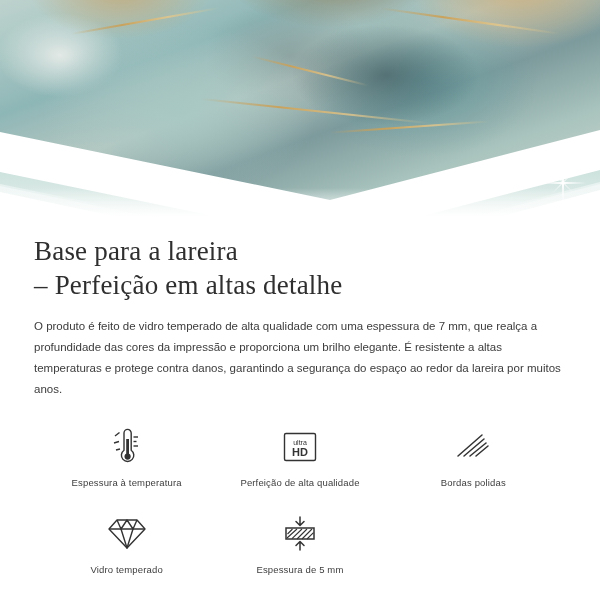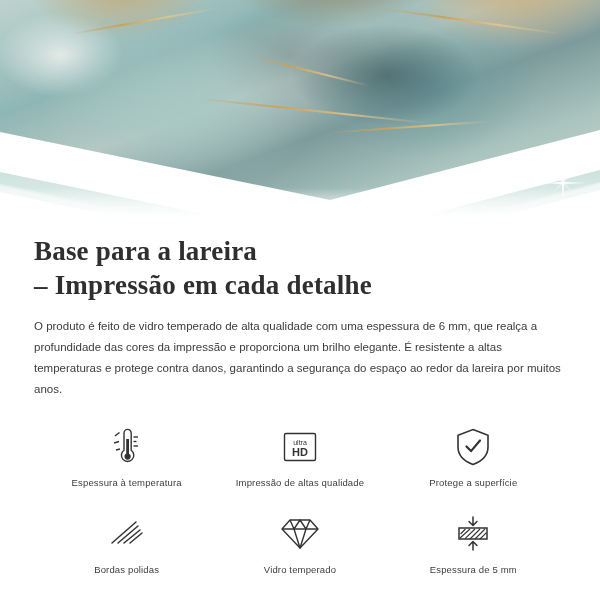--- a/index.html
+++ b/index.html
@@ -111,21 +111,21 @@
   
   .content {
     position: relative;
     padding: 12px 34px 0 34px;
   }
   .headline {
     font-family: "Liberation Serif", serif;
     font-size: 27px;
     line-height: 34px;
     color: #2f2f2f;
-    font-weight: 700;
+    font-weight: 400;
     margin: 0 0 14px 0;
     letter-spacing: 0.2px;
   }
   .headline .line2 { display: block; }
   .body-text {
     font-family: "Liberation Sans", sans-serif;
     font-size: 11.5px;
     line-height: 21px;
     color: #3c3c3c;
     margin: 0;
@@ -182,23 +182,23 @@
         <div class="s-v"></div>
       <div class="s-d1"></div>
         <div class="s-d2"></div>
     </div>
     <div class="hero-bottom-fade"></div>
   </div>
 
   <div class="content">
     <h1 class="headline">
       <span>Base para a lareira</span>
-      <span class="line2">– Impressão em cada detalhe</span>
+      <span class="line2">– Perfeição em altas detalhe</span>
     </h1>
-    <p class="body-text">O produto é feito de vidro temperado de alta qualidade com uma espessura de 6 mm, que realça a profundidade das cores da impressão e proporciona um brilho elegante. É resistente a altas temperaturas e protege contra danos, garantindo a segurança do espaço ao redor da lareira por muitos anos.</p>
+    <p class="body-text">O produto é feito de vidro temperado de alta qualidade com uma espessura de 7 mm, que realça a profundidade das cores da impressão e proporciona um brilho elegante. É resistente a altas temperaturas e protege contra danos, garantindo a segurança do espaço ao redor da lareira por muitos anos.</p>
 
     <div class="features">
 
       <div class="feature">
         <div class="feature-icon">
           <svg width="34" height="40" viewBox="0 0 34 40" fill="none" stroke="#333" stroke-width="1.4">
             <path d="M14 6a3.6 3.6 0 0 1 7.2 0v17.2a6.2 6.2 0 1 1-7.2 0V6z"></path>
             <circle cx="17.6" cy="29.6" r="3.1" fill="#333" stroke="none"></circle>
             <rect x="16.2" y="12" width="2.8" height="15" fill="#333" stroke="none"></rect>
             <line x1="23.5" y1="10" x2="28" y2="10"></line>
@@ -213,32 +213,23 @@
       </div>
 
       <div class="feature">
         <div class="feature-icon">
           <svg width="36" height="36" viewBox="0 0 36 36">
             <rect x="2.5" y="4.5" width="31" height="27" rx="1.5" fill="none" stroke="#333" stroke-width="1.4"></rect>
             <text x="18" y="16" text-anchor="middle" font-family="Liberation Sans, sans-serif" font-size="7" fill="#333">ultra</text>
             <text x="18" y="27" text-anchor="middle" font-family="Liberation Sans, sans-serif" font-size="11" font-weight="bold" fill="#333">HD</text>
           </svg>
         </div>
-        <div class="feature-label">Impressão de altas qualidade</div>
-      </div>
-
-      <div class="feature">
-        <div class="feature-icon">
-          <svg width="36" height="40" viewBox="0 0 36 40">
-            <path d="M18 2.5 L33 8.2 V20c0 9-7 14.5-15 17.5C10 34.5 3 29 3 20V8.2L18 2.5z" fill="none" stroke="#333" stroke-width="1.6"></path>
-            <path d="M11.5 19.5 l4.5 4.6 L25 13.5" fill="none" stroke="#333" stroke-width="2.2" stroke-linecap="round" stroke-linejoin="round"></path>
-          </svg>
-        </div>
-        <div class="feature-label">Protege a superfície</div>
-      </div>
+        <div class="feature-label">Perfeição de alta qualidade</div>
+      </div>
+
 
       <div class="feature">
         <div class="feature-icon">
           <svg width="38" height="30" viewBox="0 0 38 30" fill="none" stroke="#333" stroke-width="1.5" stroke-linecap="round">
             <path d="M4 24 L28 3"></path>
             <path d="M10 24 L30 7"></path>
             <path d="M16 24 L32 11"></path>
             <path d="M22 24 L34 14"></path>
           </svg>
         </div>

